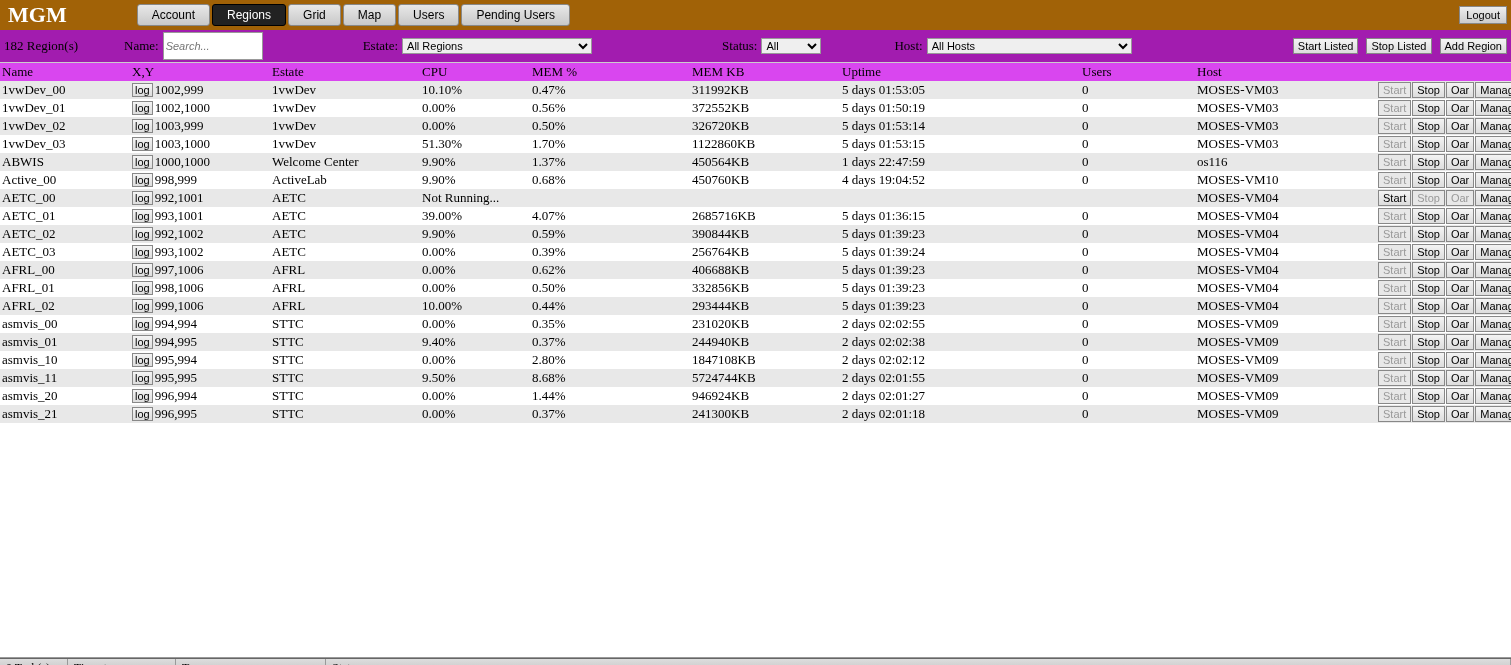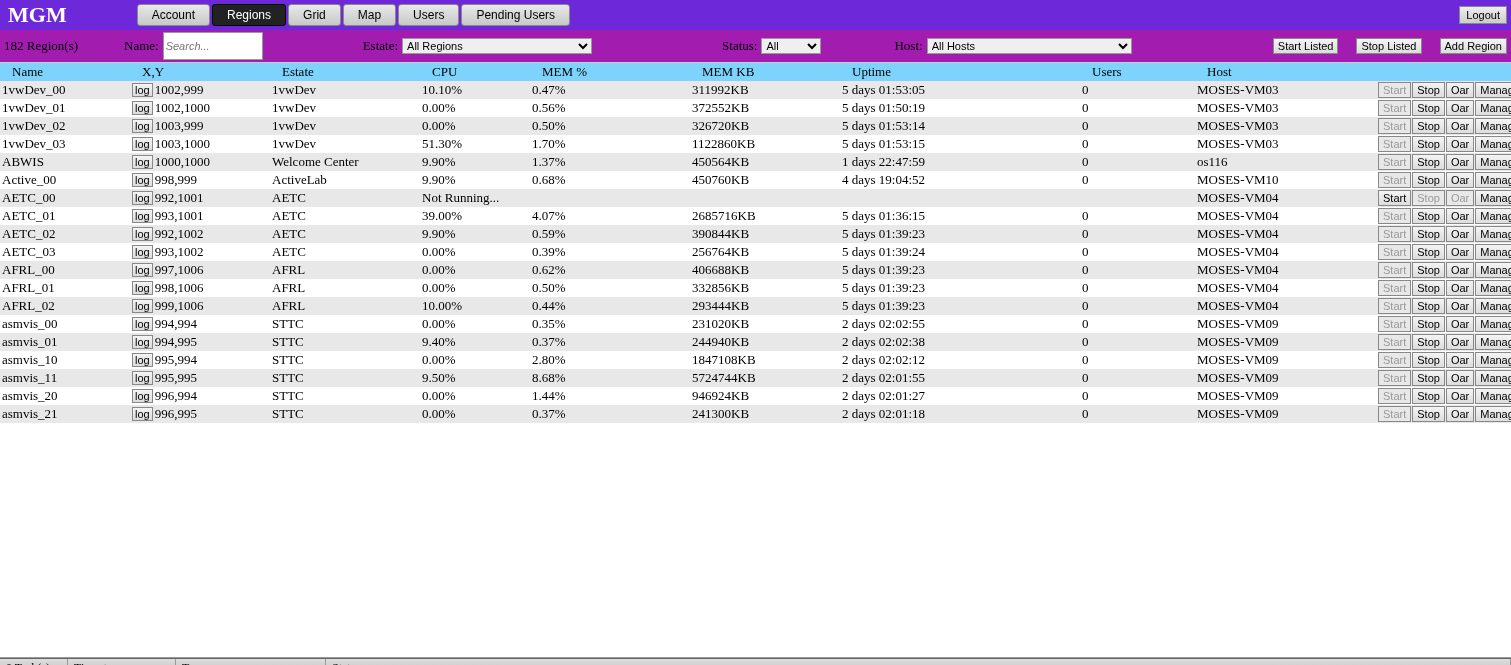--- a/index.html
+++ b/index.html
@@ -1,35 +1,35 @@
 <!DOCTYPE html>
 <html><head>
 <meta charset="utf-8">
 <style>
 * { box-sizing: border-box; margin: 0; padding: 0; }
 body { font-family: "Times New Roman", Times, serif; font-size: 13px; color: #000; background: #fff; width: 1511px; }
-.header { background: #6d28d9; display: flex; align-items: center; height: 30px; }
+.header { background: #a16207; display: flex; align-items: center; height: 30px; }
 .logo { color: #fff; font-weight: bold; font-size: 22px; padding: 0 20px 0 8px; font-family: "Times New Roman", serif; }
 .tabs { display: flex; gap: 0; margin-left: 50px; }
 .tab { background: linear-gradient(#e8e8e8, #c8c8c8); border: 1px solid #888; padding: 3px 14px; cursor: pointer; font-size: 12px; font-family: Arial, sans-serif; border-radius: 3px; margin-right: 2px; }
 .tab.active { background: #222; color: #fff; border-color: #000; }
 .logout { margin-left: auto; margin-right: 4px; background: linear-gradient(#eee,#ccc); border: 1px solid #888; padding: 2px 6px; font-size: 11px; cursor: pointer; }
 .filterbar { display: flex; align-items: center; padding: 2px 4px; background: #a21caf; border-bottom: 1px solid #ccc; font-size: 13px; gap: 20px; }
 .filterbar .seg { display: flex; align-items: center; gap: 4px; }
 .filterbar input[type=text] { width: 100px; font-size: 11px; color: #888; font-style: italic; padding: 1px 2px; border: 1px solid #999; height: 28px;}
 .filterbar select { font-size: 11px; border: 1px solid #999; height: 16px; }
 .filterbar select.wide { width: 190px; }
 .filterbar select.med { width: 60px; }
 .filterbar select.host { width: 205px; }
-.topbuttons { margin-left: auto; display: flex; gap: 18px; }
+.topbuttons { margin-left: auto; display: flex; gap: 8px; }
 .btn { background: linear-gradient(#f4f4f4,#ddd); border: 1px solid #888; padding: 1px 4px; font-size: 11px; cursor: pointer; }
 .btn.dis { color: #999; background: #e8e8e8; }
 .table-wrap { height: 595px; overflow-y: auto; border-bottom: 1px solid #999;}
 table.regions { width: 100%; border-collapse: collapse; table-layout: fixed; }
-table.regions th { text-align: left; font-weight: normal; font-size: 13px; background: #7dd3fc; padding: 1px 12px; }
+table.regions th { text-align: left; font-weight: normal; font-size: 13px; background: #d946ef; padding: 1px 2px; }
 table.regions td { padding: 1px 2px; font-size: 13px; vertical-align: top; }
 table.regions tr.odd td { background: #e8e8e8; }
 table.regions tr.even td { background: #fff; }
 .logbtn { background: linear-gradient(#f4f4f4,#ddd); border: 1px solid #888; padding: 0 2px; font-size: 11px; cursor: pointer; margin-right: 2px; }
 .actions { white-space: nowrap; text-align: right; }
 .actions .btn { margin-left: 1px; }
 .footer { display: flex; background: linear-gradient(#ddd,#bbb); border-top: 1px solid #666; font-size: 12px; }
 .footer div { border-right: 1px solid #999; padding: 2px 6px; }
 .footer .cell1 { width: 68px; }
 .footer .cell2 { width: 108px; }

